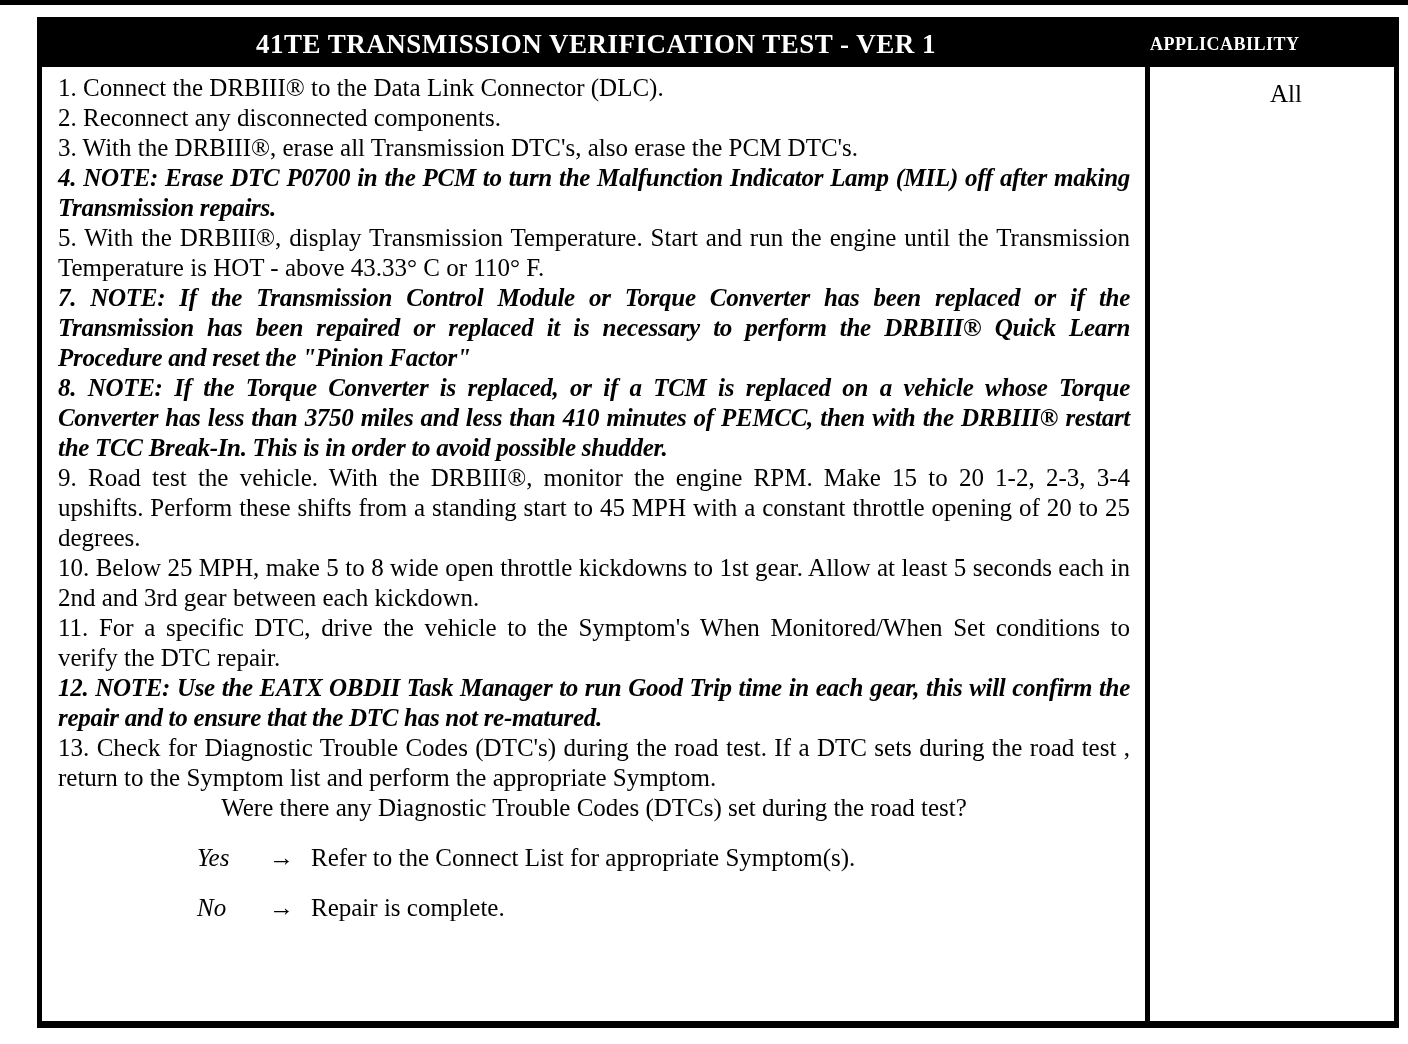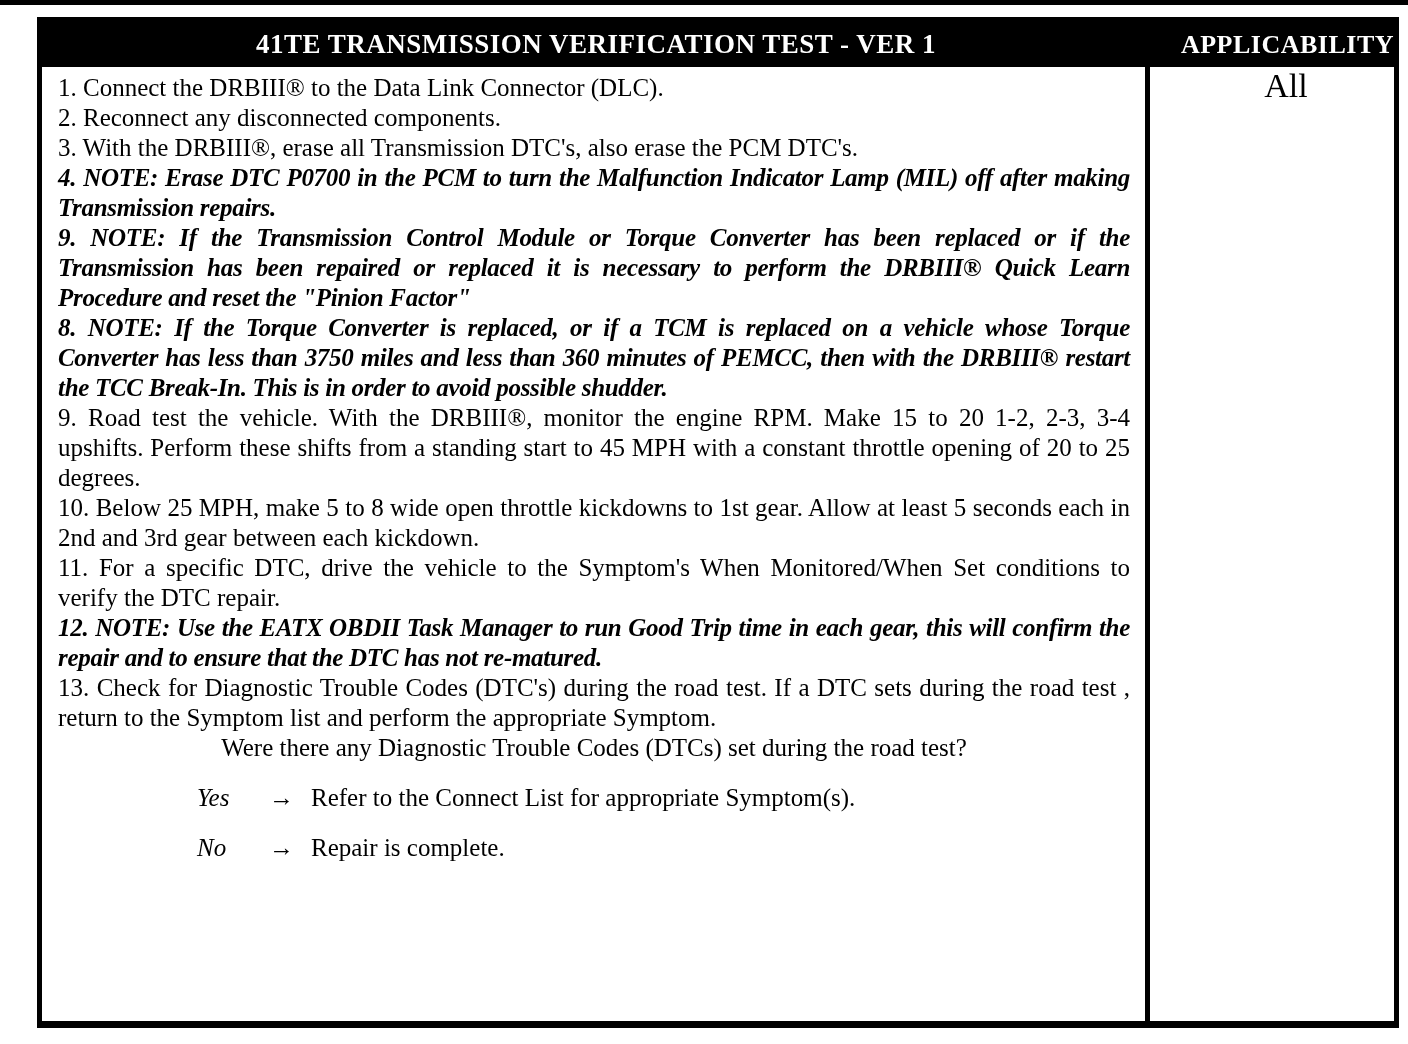--- a/index.html
+++ b/index.html
@@ -43,44 +43,45 @@
   }
   .header-title-cell {
     width: 1108px;
     text-align: center;
     font-weight: bold;
     font-size: 27px;
     letter-spacing: 0.5px;
   }
   .header-applicability-cell {
     flex: 1;
-    text-align: right;
+    text-align: left;
     font-weight: bold;
-    font-size: 26px;
+    font-size: 18px;
     letter-spacing: 0.5px;
     font-family: Liberation Serif, serif;
   }
   .body-row {
     display: flex;
     flex: 1;
     min-height: 0;
     gap: 28px;
   }
   .main-cell {
     width: 1108px;
     box-sizing: border-box;
     border-right: 5px solid #000000;
     padding: 6px 15px 0 16px;
     font-size: 25px;
     line-height: 30px;
   }
   .applicability-cell {
     flex: 1;
     text-align: center;
-    font-size: 34px;
+    padding-top: 13px;
+    font-size: 25px;
   }
   .step {
     margin: 0;
     text-align: justify;
   }
   .step.bold {
     font-weight: bold;
     letter-spacing: -0.3px;
     font-style: italic;
   }
@@ -118,22 +119,23 @@
     <div class="header-applicability-cell">APPLICABILITY</div>
   </div>
 
   <div class="body-row">
 
     <div class="main-cell">
       <p class="step">1. Connect the DRBIII® to the Data Link Connector (DLC).</p>
       <p class="step">2. Reconnect any disconnected components.</p>
       <p class="step">3. With the DRBIII®, erase all Transmission DTC's, also erase the PCM DTC's.</p>
       <p class="step bold">4. NOTE: Erase DTC P0700 in the PCM to turn the Malfunction Indicator Lamp (MIL) off after making Transmission repairs.</p>
-      <p class="step bold">9. NOTE: If the Transmission Control Module or Torque Converter has been replaced or if the Transmission has been repaired or replaced it is necessary to perform the DRBIII® Quick Learn Procedure and reset the "Pinion Factor"</p>
-      <p class="step bold">8. NOTE: If the Torque Converter is replaced, or if a TCM is replaced on a vehicle whose Torque Converter has less than 3750 miles and less than 360 minutes of PEMCC, then with the DRBIII® restart the TCC Break-In. This is in order to avoid possible shudder.</p>
+      <p class="step">5. With the DRBIII®, display Transmission Temperature. Start and run the engine until the Transmission Temperature is HOT - above 43.33° C or 110° F.</p>
+      <p class="step bold">7. NOTE: If the Transmission Control Module or Torque Converter has been replaced or if the Transmission has been repaired or replaced it is necessary to perform the DRBIII® Quick Learn Procedure and reset the "Pinion Factor"</p>
+      <p class="step bold">8. NOTE: If the Torque Converter is replaced, or if a TCM is replaced on a vehicle whose Torque Converter has less than 3750 miles and less than 410 minutes of PEMCC, then with the DRBIII® restart the TCC Break-In. This is in order to avoid possible shudder.</p>
       <p class="step">9. Road test the vehicle. With the DRBIII®, monitor the engine RPM. Make 15 to 20 1-2, 2-3, 3-4 upshifts. Perform these shifts from a standing start to 45 MPH with a constant throttle opening of 20 to 25 degrees.</p>
       <p class="step">10. Below 25 MPH, make 5 to 8 wide open throttle kickdowns to 1st gear. Allow at least 5 seconds each in 2nd and 3rd gear between each kickdown.</p>
       <p class="step">11. For a specific DTC, drive the vehicle to the Symptom's When Monitored/When Set conditions to verify the DTC repair.</p>
       <p class="step bold">12. NOTE: Use the EATX OBDII Task Manager to run Good Trip time in each gear, this will confirm the repair and to ensure that the DTC has not re-matured.</p>
       <p class="step">13. Check for Diagnostic Trouble Codes (DTC's) during the road test. If a DTC sets during the road test , return to the Symptom list and perform the appropriate Symptom.</p>
       <p class="question">Were there any Diagnostic Trouble Codes (DTCs) set during the road test?</p>
 
       <div class="decision">
         <span class="decision-answer">Yes</span>
         <span class="decision-arrow">→</span>

